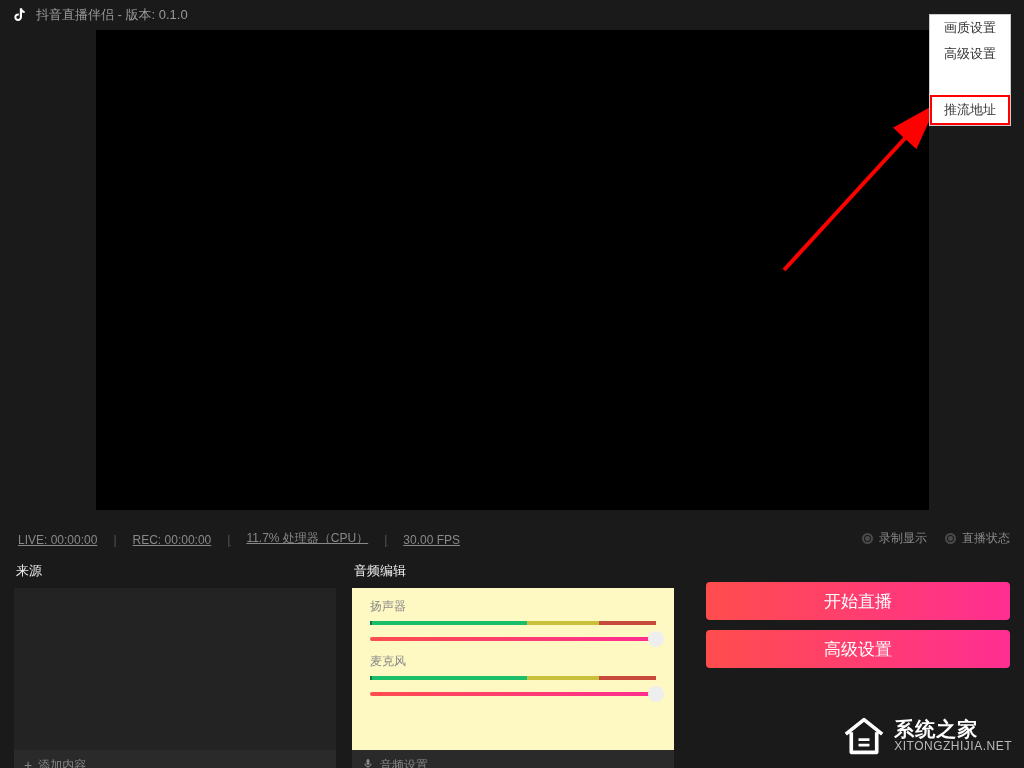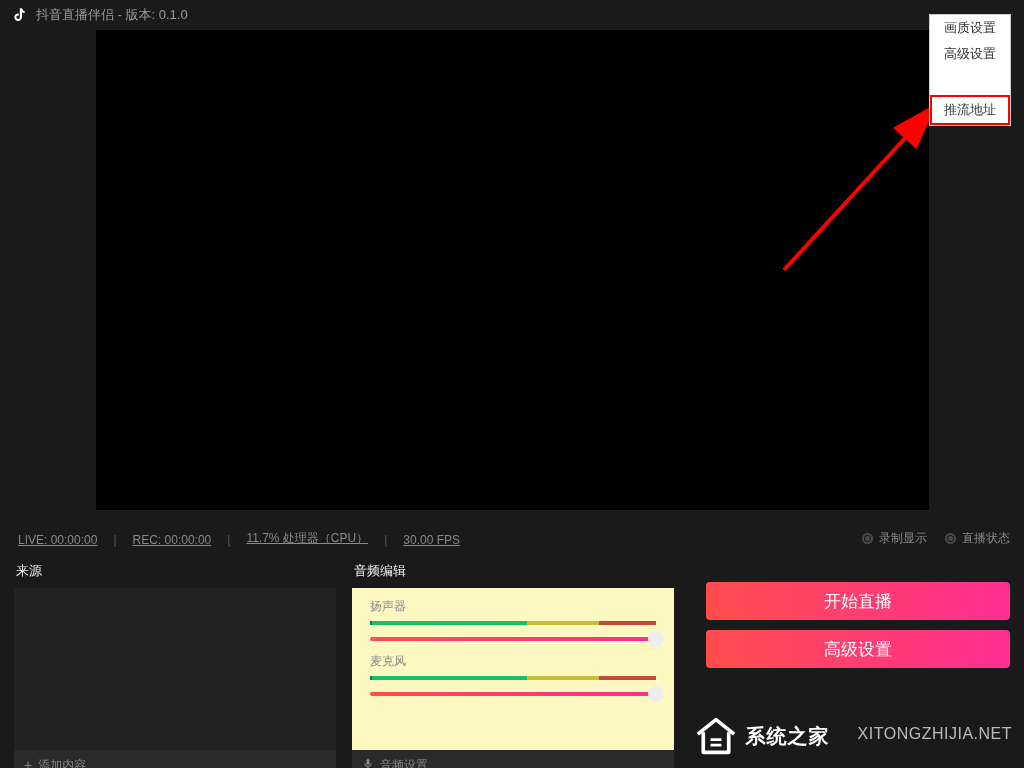--- a/index.html
+++ b/index.html
@@ -220,23 +220,23 @@
       display: flex;
       align-items: center;
       gap: 8px;
       color: #ddd;
       z-index: 60;
     }
     .watermark-icon {
       width: 44px;
       height: 40px;
     }
-    .watermark-text { display: flex; flex-direction: row; line-height: 1.1;}
+    .watermark-text { display: flex; flex-direction: column; line-height: 1.1;}
     .watermark-cn { font-size: 20px; font-weight: bold; letter-spacing: 1px; color:#fff;}
-    .watermark-en { font-size: 16px; color: #bbb; letter-spacing: 0.5px; margin-left: 28px;}
+    .watermark-en { font-size: 12px; color: #bbb; letter-spacing: 0.5px;}
   </style>
 </head>
 <body>
 
 <div class="titlebar">
   <span class="titlebar-logo">
     <svg viewBox="0 0 24 24" width="18" height="18">
         <path fill="#fff" d="M16 3c.3 2 1.6 3.4 3.5 3.7v2.6c-1.3.1-2.5-.3-3.5-1v6.4c0 3-2.3 5.3-5.2 5.3C8 20 5.8 17.8 5.8 15s2.2-5 5-5c.3 0 .6 0 .9.1v2.8c-.3-.1-.6-.2-.9-.2-1.3 0-2.3 1-2.3 2.3s1 2.3 2.3 2.3 2.3-1 2.3-2.3V3H16z"></path>
       </svg>
   </span>

